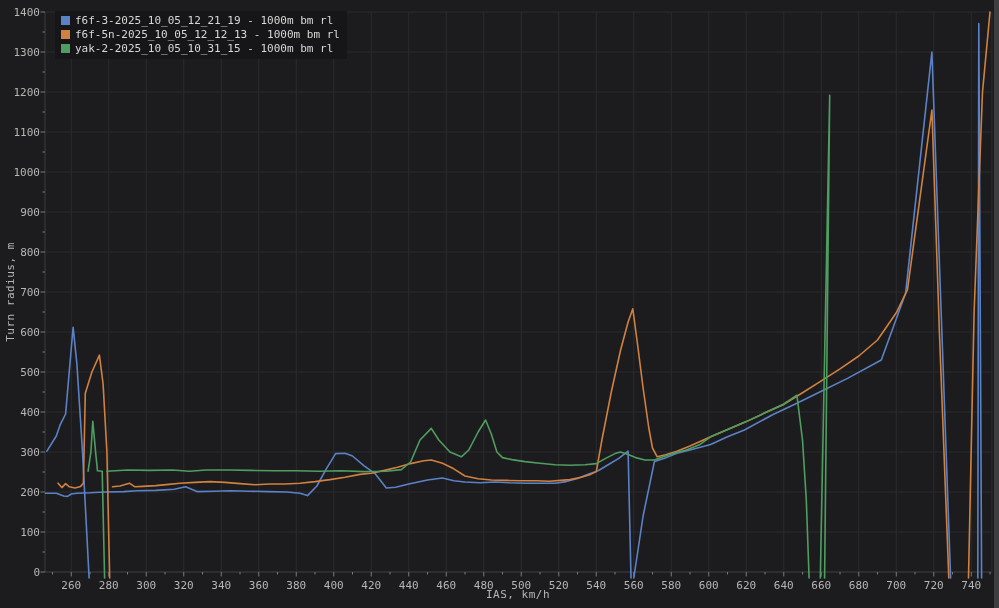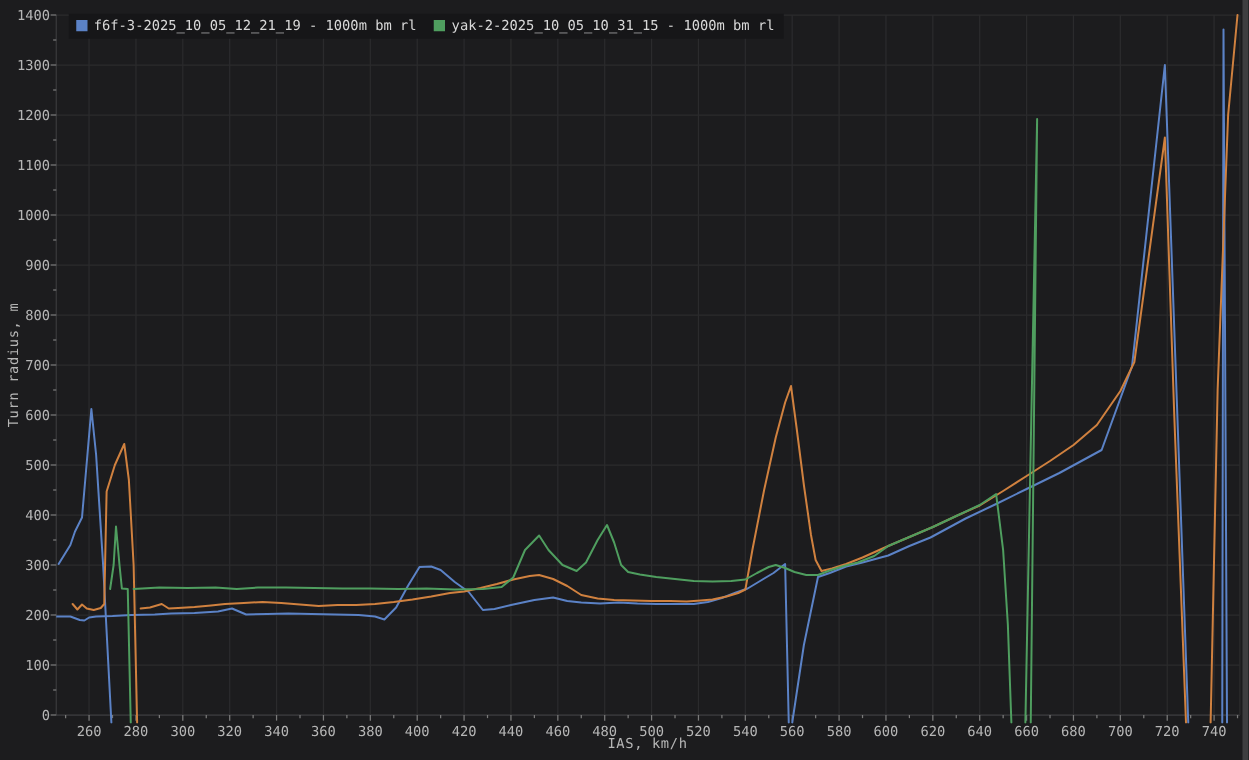--- a/index.html
+++ b/index.html
@@ -4,21 +4,21 @@
 <style>
   html,body{margin:0;padding:0;background:#111;}
   #root{
     position:relative;width:999px;height:608px;overflow:hidden;
     font-family:"DejaVu Sans Mono","Liberation Mono",monospace;
   }
   #plot-svg{position:absolute;left:0;top:0;}
   .tick-label{font-size:11px;}
   .axis-title{font-size:11px;letter-spacing:0.5px;}
   #legend{
-    position:absolute;display:flex;flex-direction:row;gap:14px;
+    position:absolute;display:flex;flex-direction:column;gap:1px;
     padding:3px 7px 4px 6px;z-index:5;
   }
   .legend-row{display:flex;align-items:center;gap:5px;height:13px;}
   .legend-swatch{width:9px;height:9px;flex:0 0 auto;}
   .legend-label{font-size:11px;white-space:pre;}
   #right-scrollbar{position:absolute;top:0;right:0;bottom:0;width:5px;}
 </style>
 </head>
 <body>
 
@@ -213,19 +213,23 @@
     <text id="x-axis-title" class="axis-title" text-anchor="middle" x="518" y="598" fill="#b6b6b6">IAS, km/h</text>
     <text id="y-axis-title" class="axis-title" text-anchor="middle" transform="translate(14,292) rotate(-90)" fill="#b6b6b6">Turn radius, m</text>
   </svg>
 
   <div id="legend" style="left: 55px; top: 11px; background: rgb(22, 22, 24);">
       <div class="legend-row">
         <span class="legend-swatch" style="background: rgb(91, 130, 198);"></span>
         <span class="legend-label" style="color: rgb(216, 216, 216);">f6f-3-2025_10_05_12_21_19 - 1000m bm rl</span>
       </div>
       <div class="legend-row">
+        <span class="legend-swatch" style="background: rgb(208, 129, 63);"></span>
+        <span class="legend-label" style="color: rgb(216, 216, 216);">f6f-5n-2025_10_05_12_12_13 - 1000m bm rl</span>
+      </div>
+      <div class="legend-row">
         <span class="legend-swatch" style="background: rgb(79, 158, 95);"></span>
         <span class="legend-label" style="color: rgb(216, 216, 216);">yak-2-2025_10_05_10_31_15 - 1000m bm rl</span>
       </div>
     </div>
 
   <div id="right-scrollbar" style="background: rgb(62, 62, 64);"></div>
 </div>
 
 </body></html>

